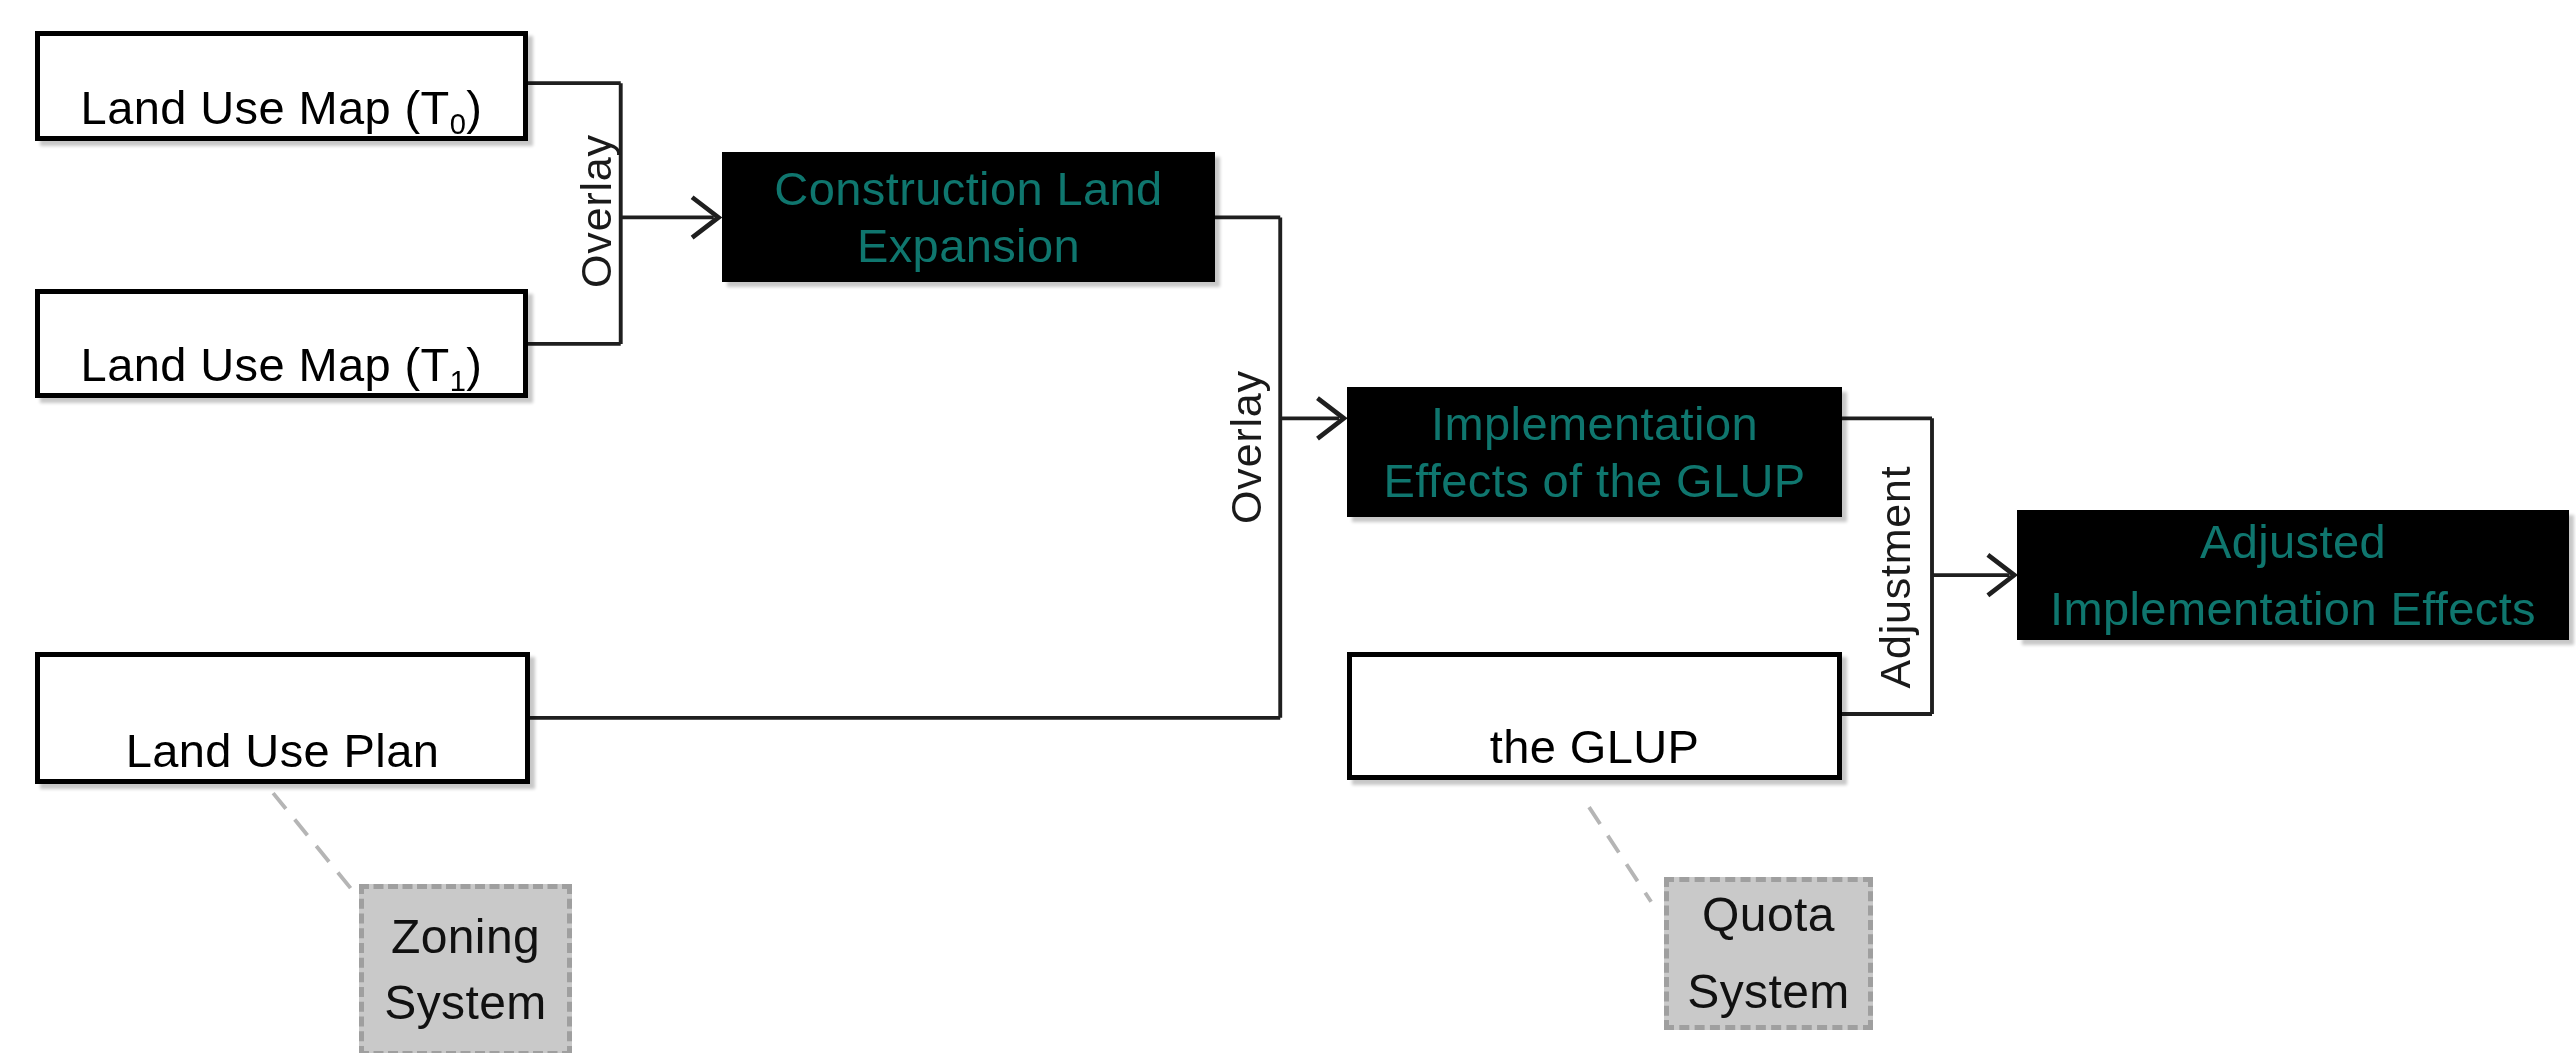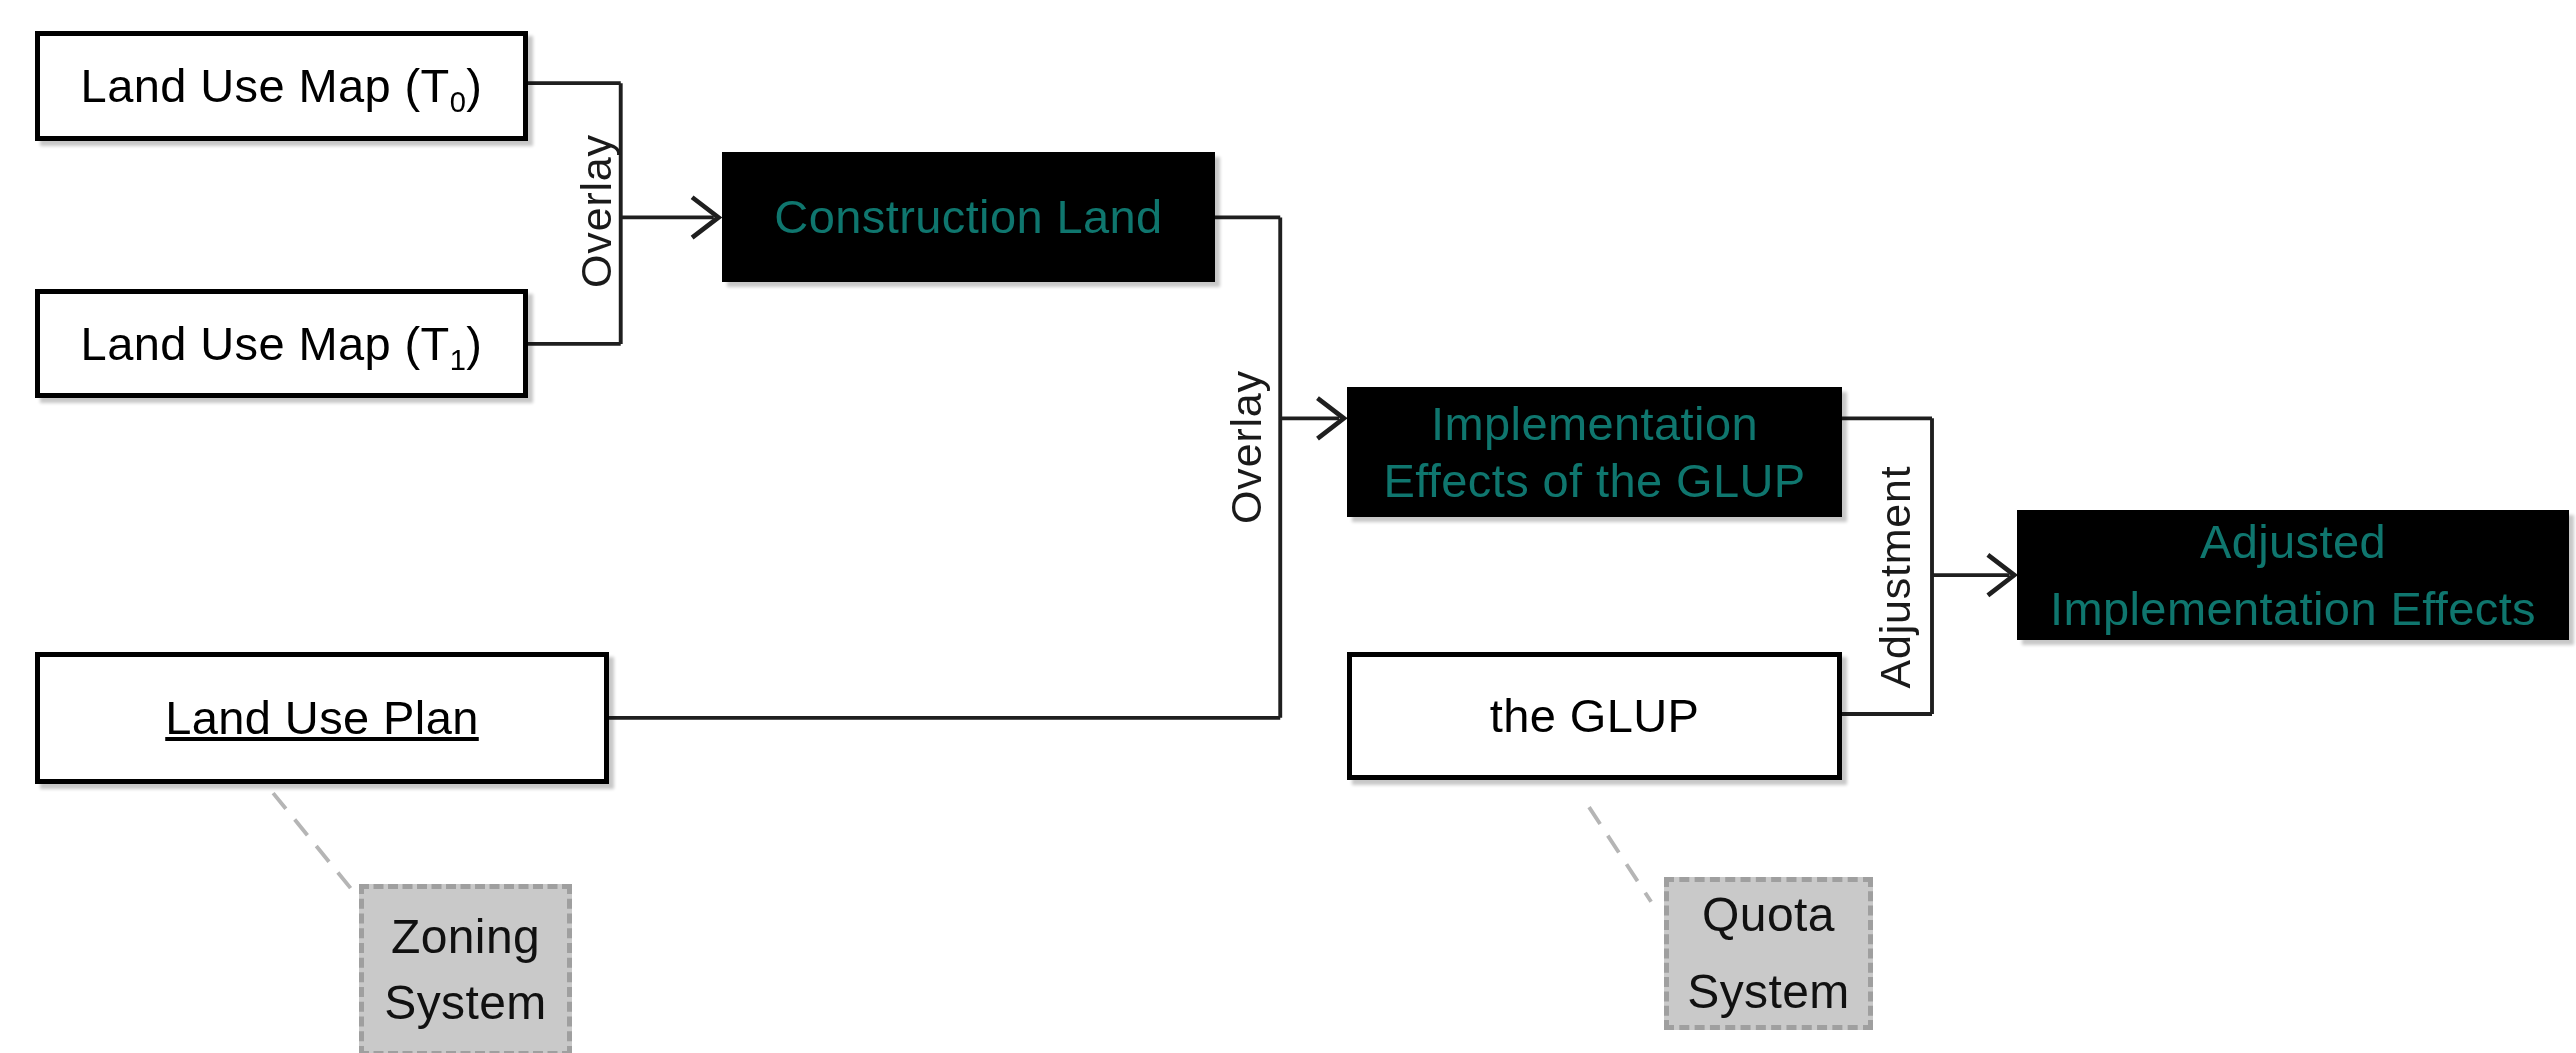--- a/index.html
+++ b/index.html
@@ -21,20 +21,21 @@
     text-align: center;
     font-size: 47px;
     line-height: 1.22;
     letter-spacing: 0.4px;
   }
   .node.white {
     background: #ffffff;
     border: 5.4px solid #000000;
     color: #000000;
     box-shadow: 4.7px 4.7px 3.1px rgba(0,0,0,0.22);
+    justify-content: flex-end;
   }
   .node.black {
     background: #000000;
     border: 1.6px solid #000000;
     color: #0f766e;
     box-shadow: 4.7px 4.7px 3.1px rgba(0,0,0,0.22);
   }
   .node.gray {
     background: #c9c9c9;
     border: 5.4px dashed #9f9f9f;
@@ -83,26 +84,27 @@
   </svg>
 
   <div class="node white" style="left:35px; top:31px; width:493px; height:110px;">
     <span><span>Land Use Map (T</span><sub>0</sub><span>)</span></span>
   </div>
 
   <div class="node white" style="left:35px; top:289px; width:493px; height:109px;">
     <span><span>Land Use Map (T</span><sub>1</sub><span>)</span></span>
   </div>
 
-  <div class="node white" style="left:35px; top:652px; width:574px; height:132px;text-decoration:underline;">
+  <div class="node white" style="left:35px; top:652px; width:495px; height:132px;">
     <span>Land Use Plan</span>
   </div>
 
   <div class="node black" style="left:722px; top:152px; width:493px; height:130px;">
     <span>Construction Land</span>
+    <span>Expansion</span>
   </div>
 
   <div class="node black" style="left:1347px; top:353px; width:495px; height:130px;margin-top:34px;">
     <span>Implementation</span>
     <span>Effects of the GLUP</span>
   </div>
 
   <div class="node black" style="left:2017px; top:510px; width:552px; height:130px;gap:10px;">
     <span>Adjusted</span>
     <span>Implementation Effects</span>

